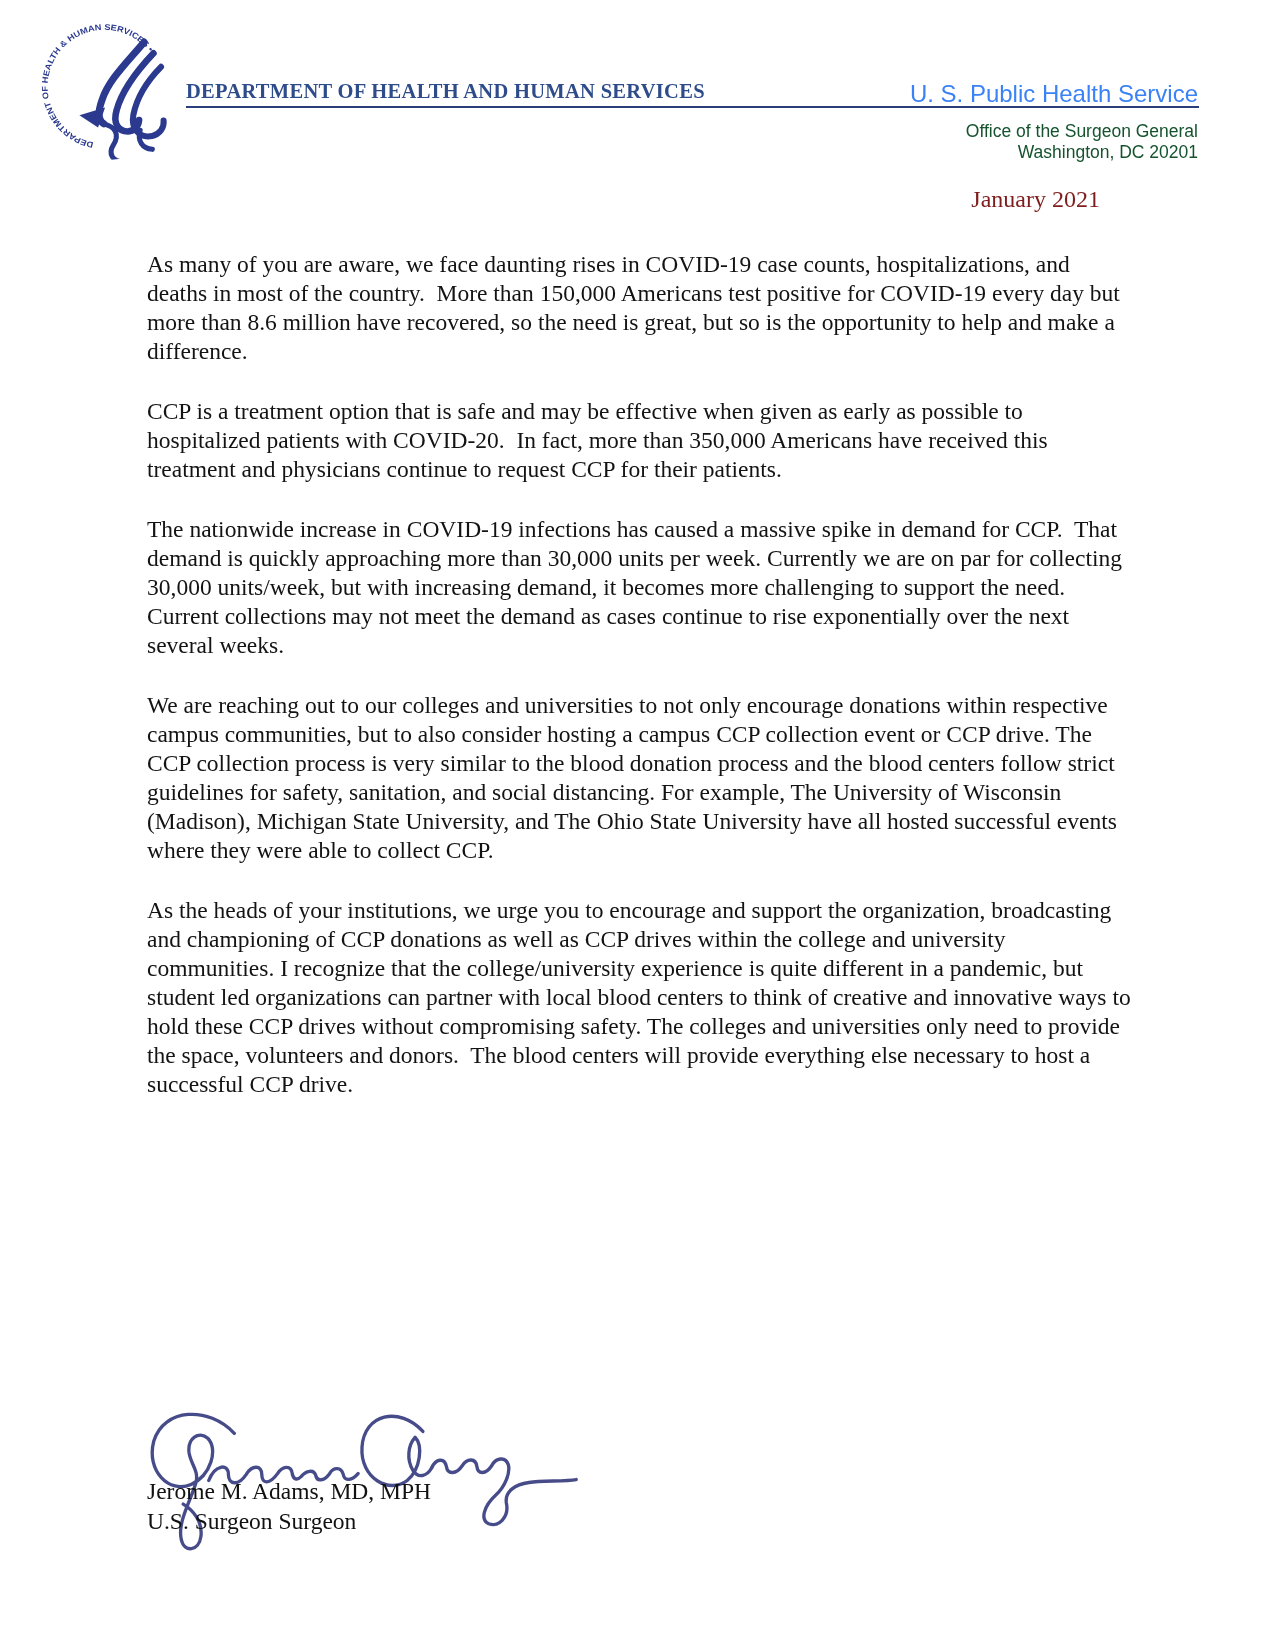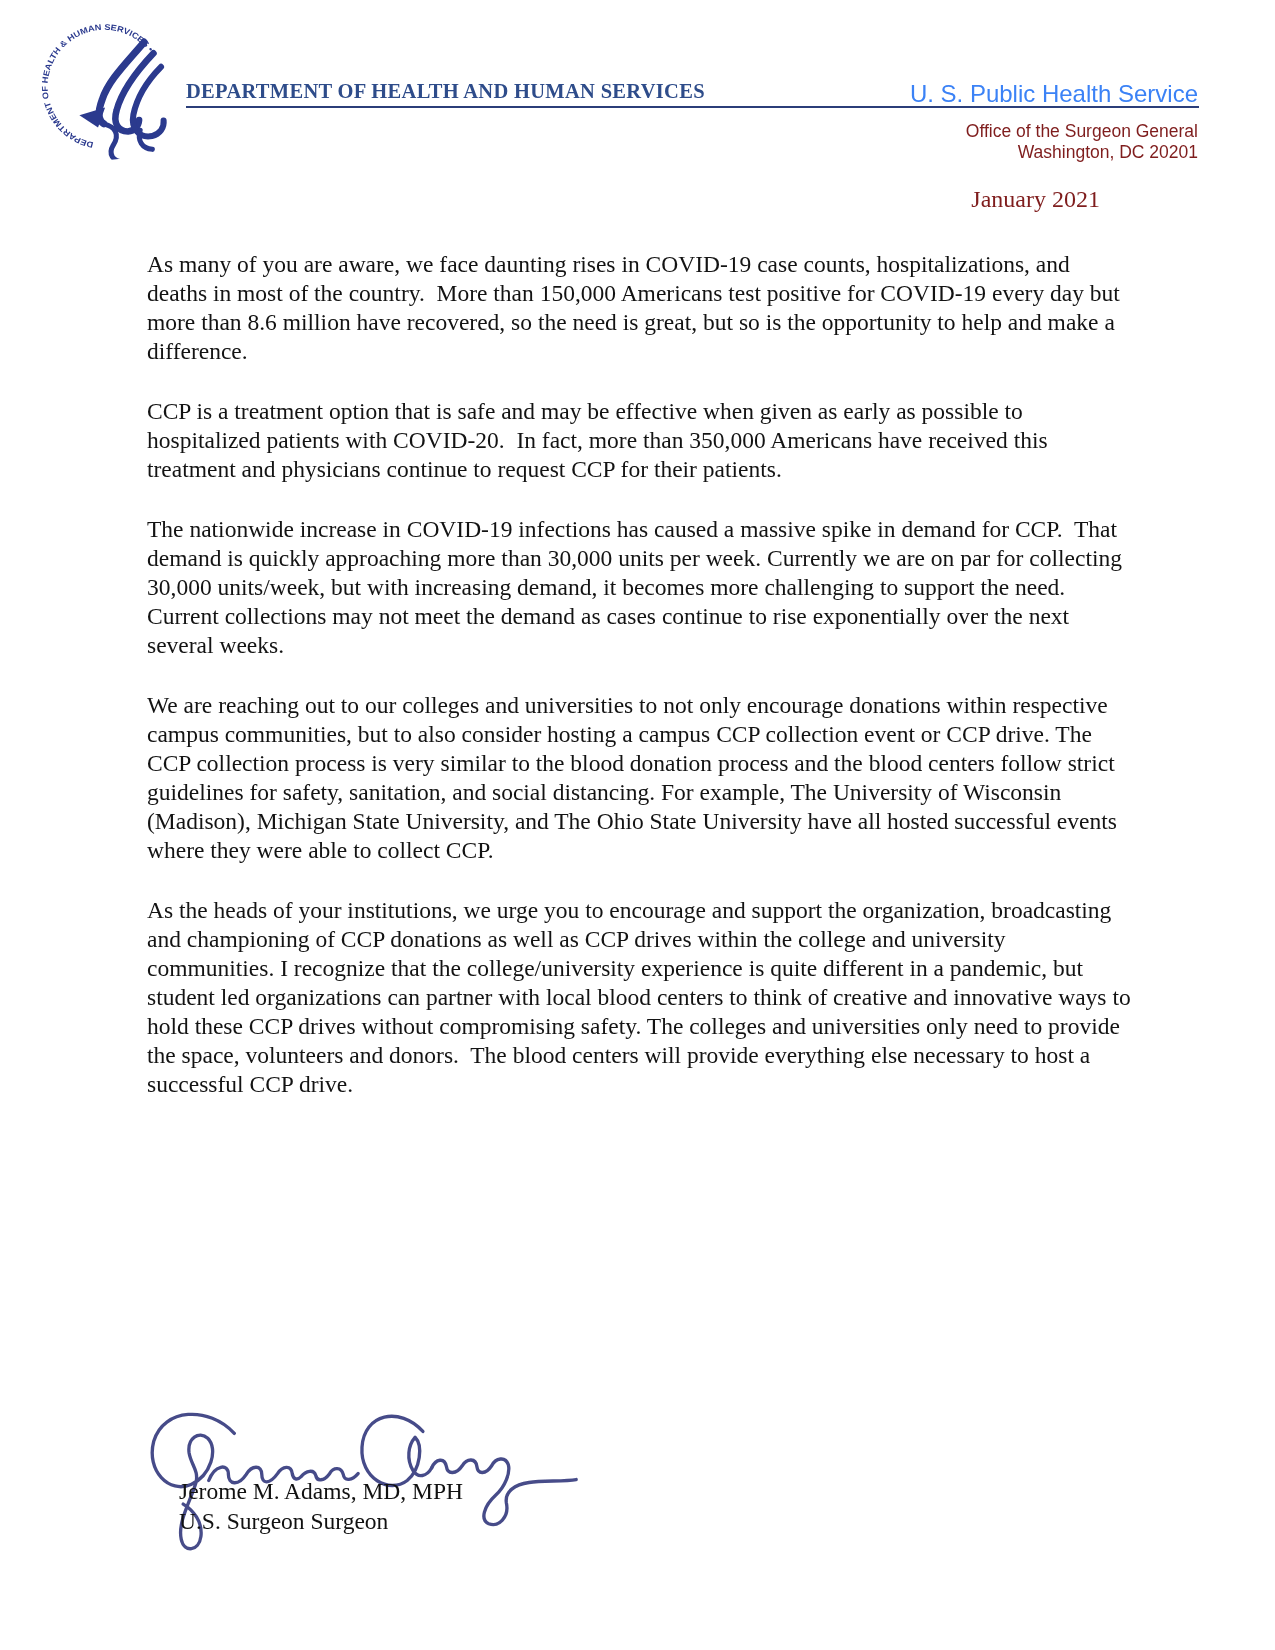--- a/index.html
+++ b/index.html
@@ -27,21 +27,21 @@
     font-family:"Liberation Sans", sans-serif;
     font-size:24px;color:#3b82f6;white-space:nowrap;
   }
   .rule{
     position:absolute;left:186px;right:76px;top:106px;
     border-top:2.6px solid #2b3e79;
   }
   .office{
     position:absolute;right:77px;top:121px;
     font-family:"Liberation Sans", sans-serif;
-    font-size:17.5px;line-height:21px;color:#7f1d1d;
+    font-size:17.5px;line-height:21px;color:#14532d;
     text-align:right;white-space:nowrap;
   }
   .date{
     position:absolute;right:175px;top:186px;
     font-size:24px;color:#7f1d1d;
   }
   
   .body{
     position:absolute;left:147px;top:250px;width:985px;
     font-size:23.5px;line-height:29px;
@@ -50,21 +50,21 @@
     margin:0 0 31px 0;
     white-space:pre-wrap;
   }
   
   .sig{
     position:absolute;left:136px;top:1398px;width:452px;height:167px;
     pointer-events:none;
   }
   .sigblock{
     position:absolute;left:147px;top:1477px;
-    font-size:23.5px;line-height:29.5px;color:#111;margin-left:32px;
+    font-size:23.5px;line-height:29.5px;color:#111;
   }
 </style>
 </head>
 <body>
 
 <div class="page">
 
   <div class="seal">
     <svg viewBox="0 0 140 140" width="142" height="146">
       <defs>

